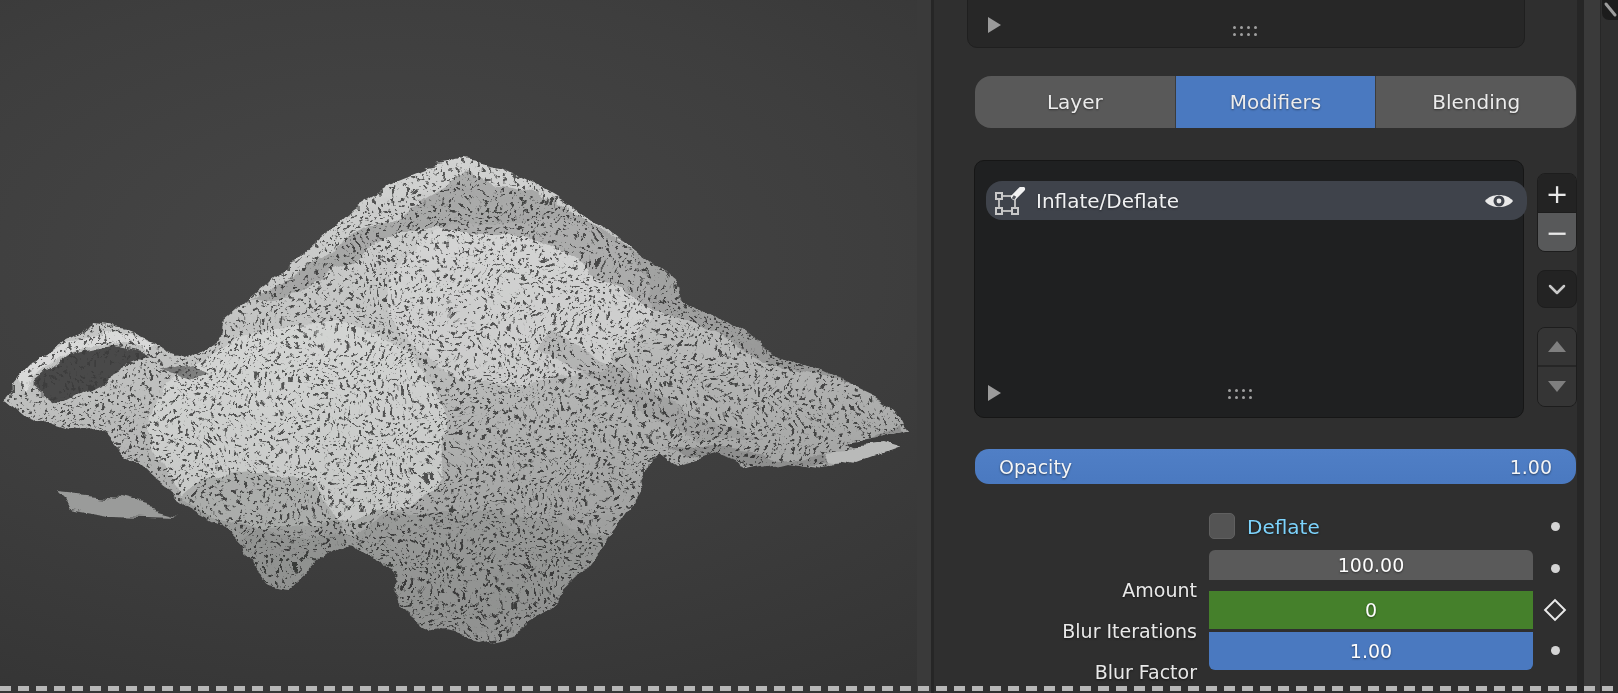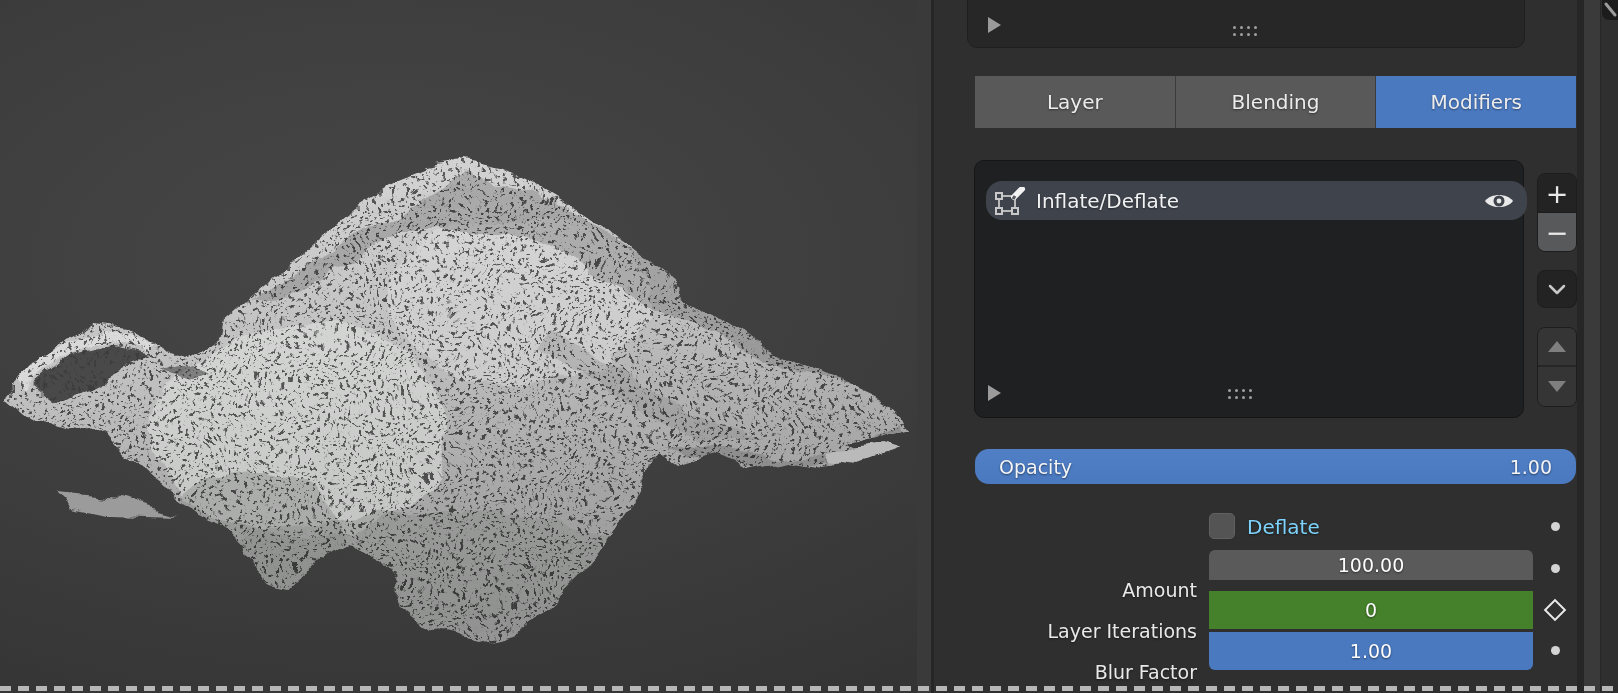--- a/index.html
+++ b/index.html
@@ -23,21 +23,21 @@
     left:967px;top:-14px;width:558px;height:62px;
     background:#272727;border:1px solid #1f1f1f;border-radius:10px;
   }
   .play-tri{
     width:0;height:0;border-left:13px solid #9b9b9b;
     border-top:8px solid transparent;border-bottom:8px solid transparent;
   }
   .grip{display:grid;grid-template-columns:repeat(4,3px);grid-template-rows:repeat(2,3px);gap:4px;}
   .grip i{width:3px;height:3px;border-radius:50%;background:#a0a0a0;}
   
-  .tabs{left:975px;top:76px;width:601px;height:52px;display:flex;border-radius:0;overflow:hidden;}
+  .tabs{left:975px;top:76px;width:601px;height:52px;display:flex;border-radius:16px;overflow:hidden;}
   .tab{
     flex:1;display:flex;align-items:center;justify-content:center;
     background:#595959;color:#ececec;font-size:20px;cursor:default;
     border-right:1px solid #3c3c3c;text-shadow:0 1px 2px rgba(0,0,0,.45);
   }
   .tab:last-child{border-right:none;}
   .tab.active{background:#4a79c0;}
   
   .listbox{
     left:974px;top:160px;width:550px;height:258px;
@@ -154,25 +154,25 @@
         <i></i>
         <i></i>
         <i></i>
     </div>
   </div>
 
   <div class="abs tabs">
     <div class="tab">
         <span>Layer</span>
       </div>
+    <div class="tab active">
+        <span>Modifiers</span>
+      </div>
     <div class="tab">
         <span>Blending</span>
-      </div>
-    <div class="tab active">
-        <span>Modifiers</span>
       </div>
   </div>
 
   <div class="abs listbox"></div>
   <div class="abs mod-row">
     <svg class="abs" style="left:9px;top:6px;" width="34" height="30" viewBox="0 0 34 30">
       <rect x="4" y="9" width="16" height="15" fill="none" stroke="#b9b9b9" stroke-width="2"></rect>
       <rect x="1" y="6" width="6" height="6" fill="#3f434b" stroke="#c9c9c9" stroke-width="2"></rect>
       <rect x="1" y="21" width="6" height="6" fill="#3f434b" stroke="#c9c9c9" stroke-width="2"></rect>
       <rect x="17" y="21" width="6" height="6" fill="#3f434b" stroke="#c9c9c9" stroke-width="2"></rect>
@@ -228,21 +228,21 @@
   <div class="abs checkbox"></div>
   <div class="abs" style="left:1247px;top:513px;height:27px;display:flex;align-items:center;color:#7dd3fc;font-size:20px;text-shadow:0 1px 2px rgba(0,0,0,.5);">Deflate</div>
   <div class="abs dot" style="top:522px;"></div>
 
   <div class="abs prop-label" style="top:550px;height:38px;line-height:38px;">Amount</div>
   <div class="abs field" style="top:550px;height:30px;background:#5a5a5a;border-radius:6px 6px 0 0;">
     <span>100.00</span>
   </div>
   <div class="abs dot" style="top:564px;"></div>
 
-  <div class="abs prop-label" style="top:591px;height:38px;line-height:38px;">Layer Iterations</div>
+  <div class="abs prop-label" style="top:591px;height:38px;line-height:38px;">Blur Iterations</div>
   <div class="abs field" style="top:591px;height:38px;background:#45802b;">
     <span>0</span>
   </div>
   <div class="abs diamond"></div>
 
   <div class="abs prop-label" style="top:632px;height:38px;line-height:38px;">Blur Factor</div>
   <div class="abs field" style="top:632px;height:38px;background:#4a79c0;border-radius:0 0 6px 6px;">
     <span>1.00</span>
   </div>
   <div class="abs dot" style="top:646px;"></div>

